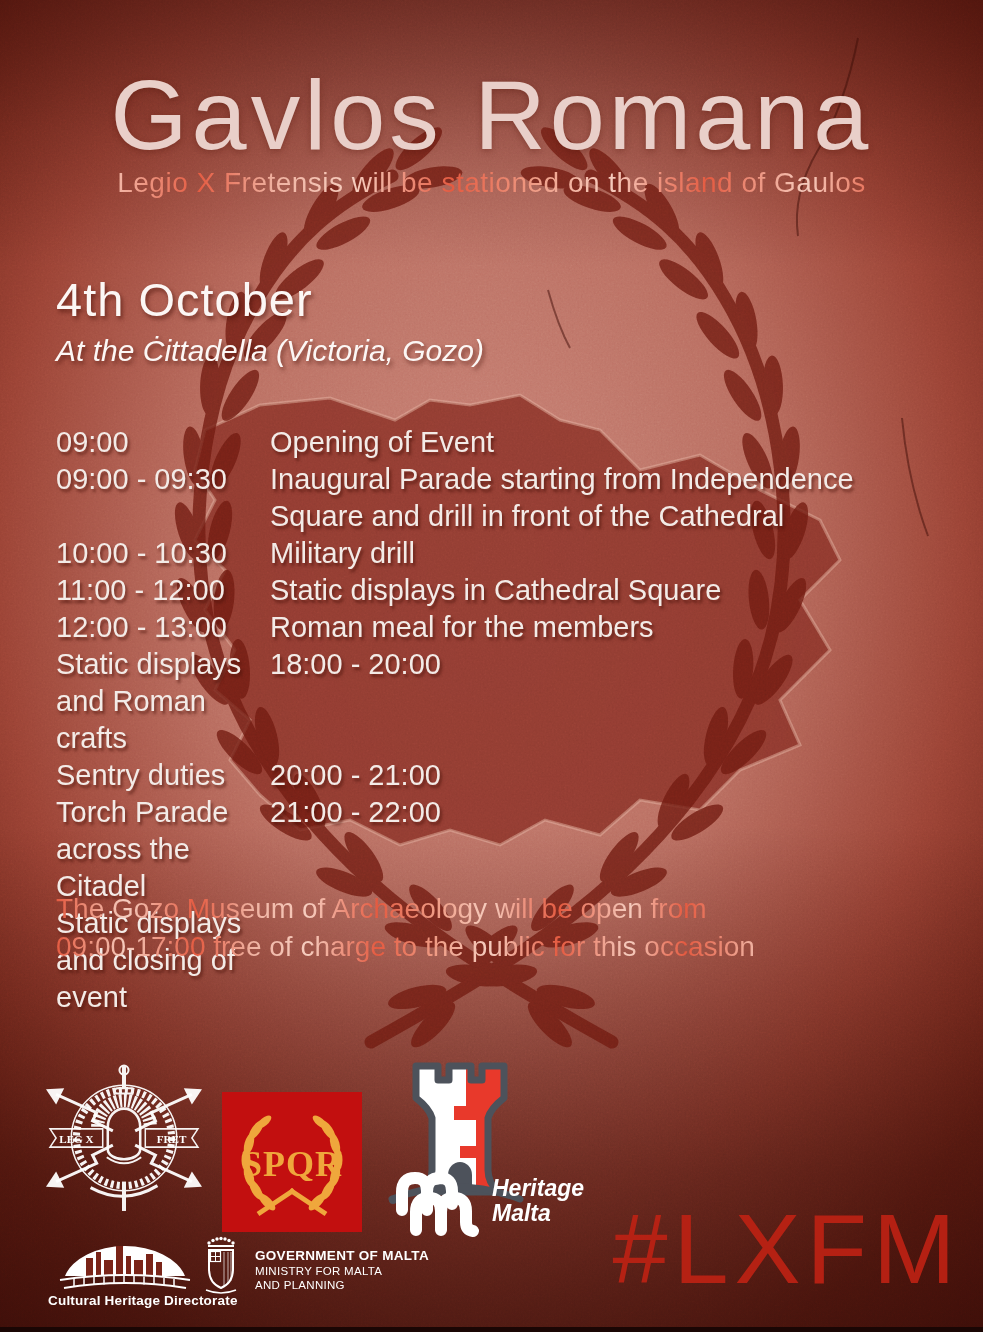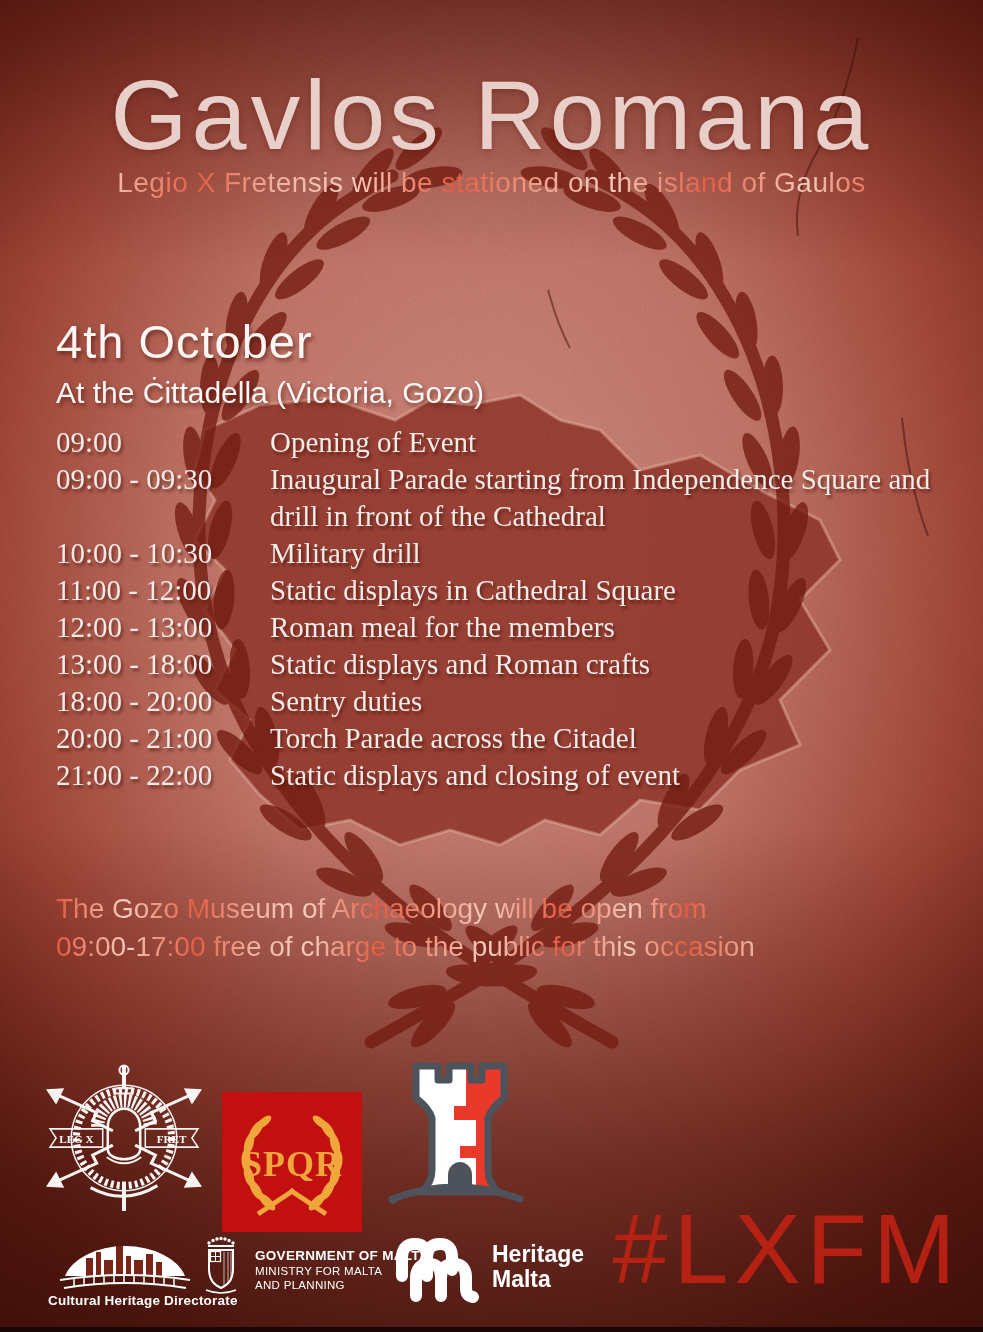--- a/index.html
+++ b/index.html
@@ -18,29 +18,28 @@
   }
   .subtitle{
     position:absolute; left:0; top:167px; width:983px; text-align:center;
     font-size:28px; letter-spacing:.5px; white-space:nowrap;
   }
   .duotone{
     background-image:linear-gradient(90deg,#e45a40 0%,#f6cdbf 10%,#e45a40 20%,#f0b3a2 28%,#f6cdbf 36%,#e45a40 46%,#ef9a83 54%,#f6cdbf 62%,#e45a40 72%,#f6cdbf 82%,#e45a40 90%,#f0b3a2 100%);
     -webkit-background-clip:text; background-clip:text; color:transparent;
   }
   .event-block{position:absolute; left:56px; top:272px; color:#fcf7f5;}
-  .event-date{font-size:47px; letter-spacing:1px; text-shadow:2px 3px 4px rgba(72,16,8,.6);margin-top:42px;}
-  .event-venue{font-size:30px; margin-top:7px; text-shadow:2px 3px 4px rgba(72,16,8,.6);}
+  .event-date{font-size:47px; letter-spacing:1px; text-shadow:2px 3px 4px rgba(72,16,8,.6);}
+  .event-venue{font-size:30px; margin-top:7px; text-shadow:2px 3px 4px rgba(72,16,8,.6);font-style:italic;}
 
   .schedule{
     position:absolute; left:56px; top:424px; width:892px;
     display:grid; grid-template-columns:214px 678px;
     font-size:29px; line-height:37px; color:#f3ebe7;
     text-shadow:2px 3px 3px rgba(72,16,8,.6);
-    font-family:Liberation Serif, serif;
   }
   .schedule .t{white-space:nowrap;}
 
   .museum-note{
     position:absolute; left:56px; top:890px;
     font-size:28px; line-height:38px; white-space:nowrap;
   }
 
   .logo{position:absolute;}
   .chd-label{font-size:13.5px; font-weight:bold; color:#fff; letter-spacing:.2px; margin-top:3px; white-space:nowrap;}
@@ -141,21 +140,20 @@
     <div class="t">09:00</div>
     <div class="d">Opening of Event</div>
     <div class="t">09:00 - 09:30</div>
     <div class="d">Inaugural Parade starting from Independence Square and drill in front of the Cathedral</div>
     <div class="t">10:00 - 10:30</div>
     <div class="d">Military drill</div>
     <div class="t">11:00 - 12:00</div>
     <div class="d">Static displays in Cathedral Square</div>
     <div class="t">12:00 - 13:00</div>
     <div class="d">Roman meal for the members</div>
-    <div class="t">13:00 - 18:00</div>
     <div class="d">Static displays and Roman crafts</div>
     <div class="t">18:00 - 20:00</div>
     <div class="d">Sentry duties</div>
     <div class="t">20:00 - 21:00</div>
     <div class="d">Torch Parade across the Citadel</div>
     <div class="t">21:00 - 22:00</div>
     <div class="d">Static displays and closing of event</div>
   </div>
 
   <div class="museum-note">
@@ -283,21 +281,21 @@
         <path d="M10 54 Q25 60 40 54" stroke-width="1.5"></path>
       </g>
     </svg>
     <div class="gov-text">
       <div class="gov-l1">GOVERNMENT OF MALTA</div>
       <div class="gov-l2">MINISTRY FOR MALTA</div>
       <div class="gov-l3">AND PLANNING</div>
     </div>
   </div>
 
-  <div class="logo hm" style="left:392px; top:1230px;">
+  <div class="logo hm" style="left:392px; top:1164px;font-style:italic;">
     <svg width="88" height="74" viewBox="0 0 88 74">
       <g stroke="#fff" stroke-width="12" fill="none" stroke-linecap="round">
         <path d="M10 46 V28 Q10 14 23 14 Q35 14 35 27 V46"></path>
         <path d="M35 44 V28 Q35 14 48 14 Q60 14 60 27 V40"></path>
         <path d="M24 66 V48 Q24 34 37 34 Q49 34 49 47 V66"></path>
         <path d="M49 64 V48 Q49 34 62 34 Q74 34 74 47 V58 Q74 66 81 67"></path>
       </g>
     </svg>
     <div class="hm-text">
       <div>Heritage</div>

